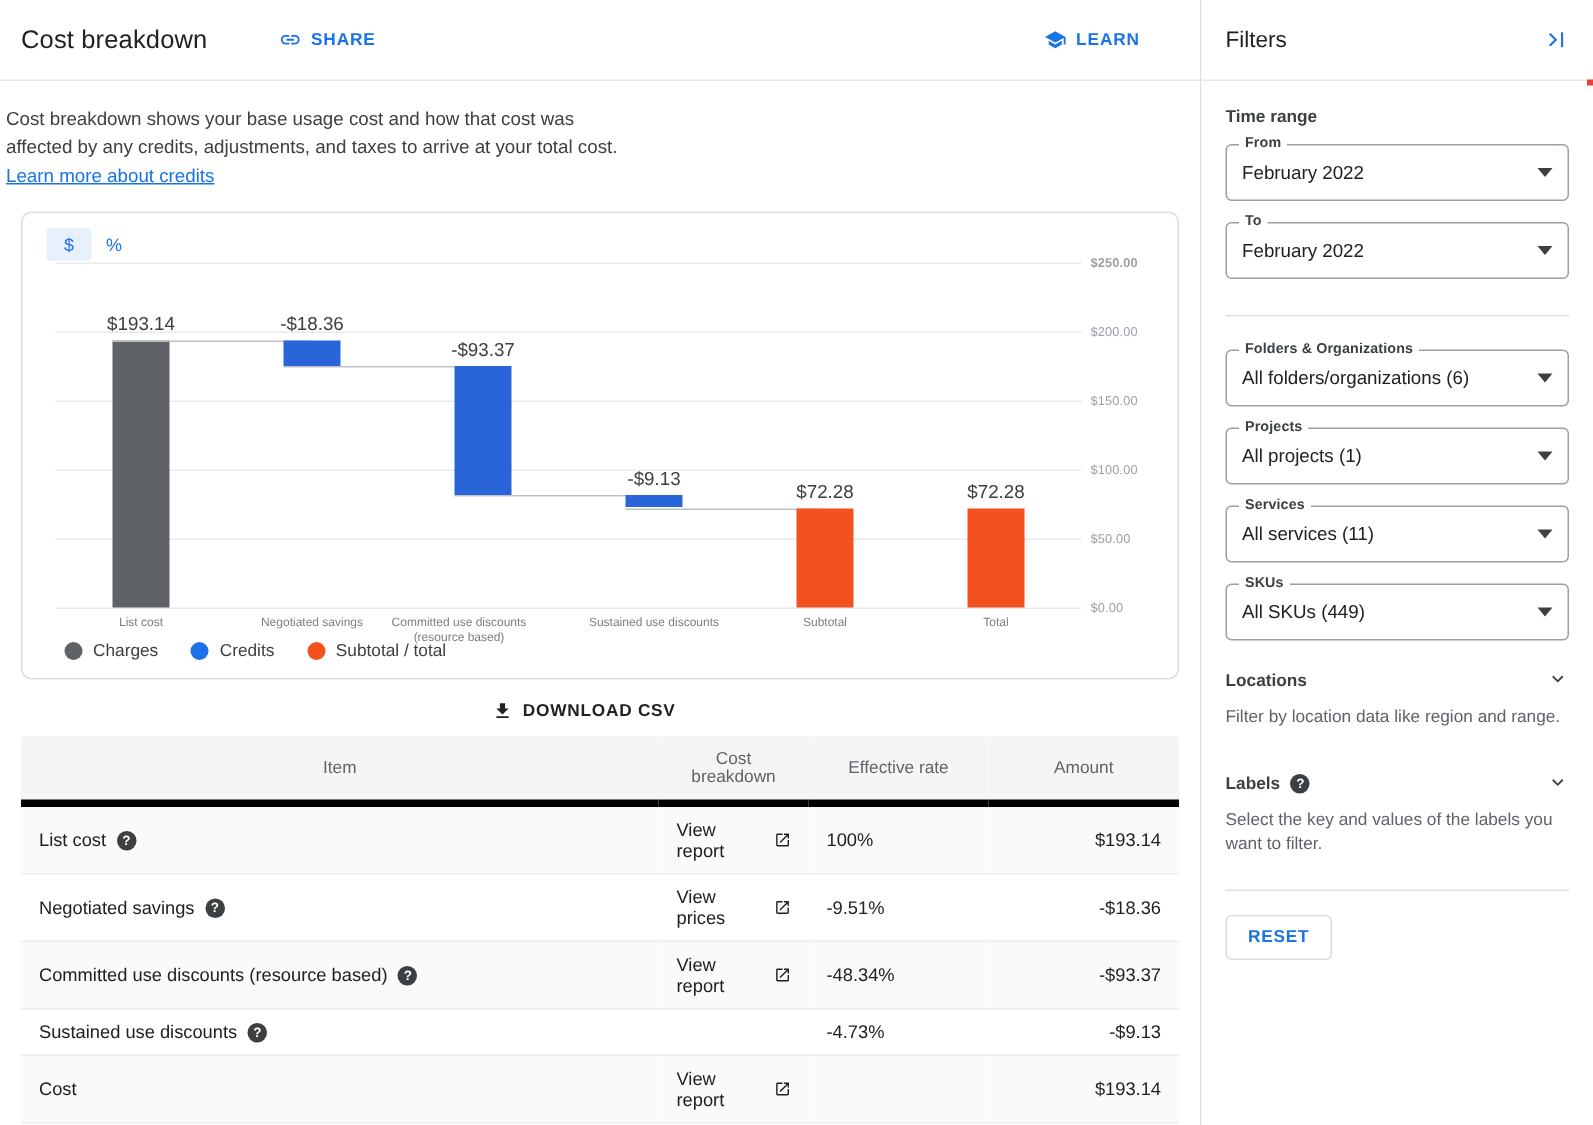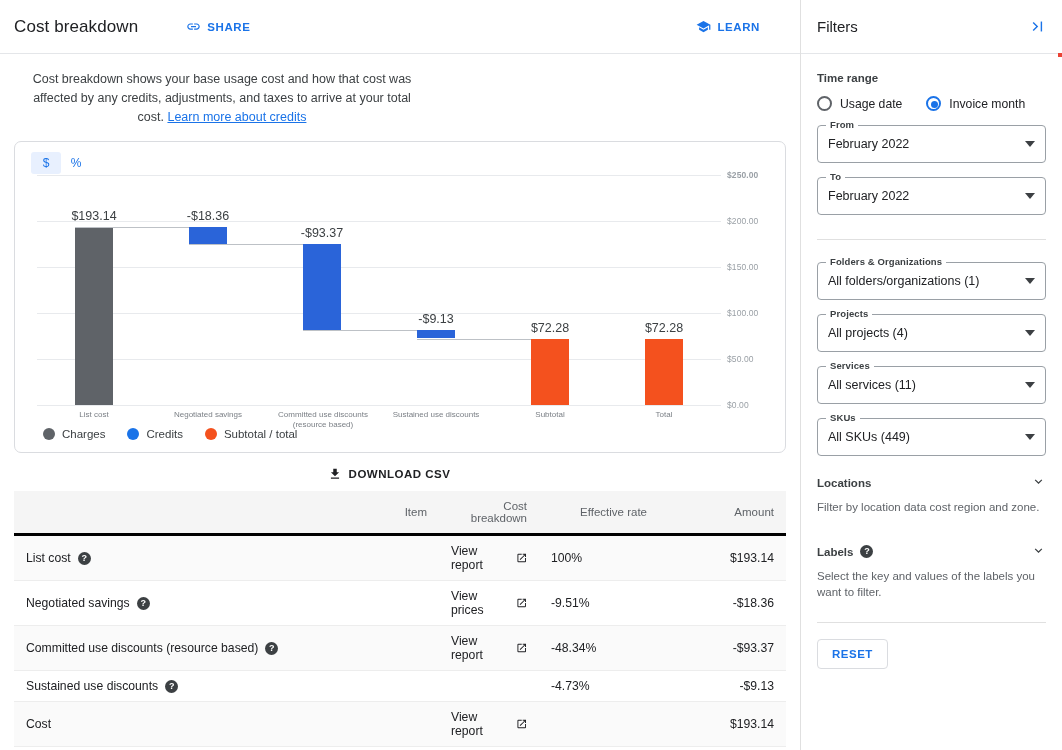--- a/index.html
+++ b/index.html
@@ -27,22 +27,22 @@
     cursor: pointer; padding: 5px 6px; border-radius: 4px;
   }
   .learn-btn {
     margin-left: auto; display: flex; align-items: center; gap: 6px;
     color: #1a73e8; font-size: 11.5px; font-weight: 600; letter-spacing: .6px;
     cursor: pointer; padding: 5px 8px; border-radius: 4px; margin-right: 18px;
   }
   .icon-sq { display:inline-flex; align-items:center; justify-content:center; }
 
   .intro {
-    padding: 16px 14px 0 28px; font-size: 12.5px; line-height: 19px;
-    color: #3c4043; max-width: 430px; text-align: center;
+    padding: 16px 14px 0 4px; font-size: 12.5px; line-height: 19px;
+    color: #3c4043; max-width: 430px;
   }
   .intro a { color: #1a73e8; text-decoration: underline; cursor: pointer; }
 
   
   .chart-card {
     margin: 14px 14px 0 14px; width: 772px; height: 312px;
     border: 1px solid #dadce0; border-radius: 7px; background:#fff;
     position: relative;
   }
   .unit-toggle { position:absolute; left: 16px; top: 10px; display:flex; }
@@ -74,21 +74,21 @@
 
   
   .csv-row { display:flex; justify-content:center; padding: 14px 22px 10px 0; }
   .csv-btn {
     display:flex; align-items:center; gap:7px; font-size: 11.5px; font-weight:600;
     letter-spacing:.5px; color:#202124; cursor:pointer;
   }
   table.cost { width: 772px; margin: 0 14px; border-collapse: collapse; font-size: 12.2px; }
   table.cost th {
     background: #f5f5f5; color:#5f6368; font-weight: 400; font-size: 11.5px;
-    text-align: right; padding: 9px 12px; border-bottom: 3px solid #000000;
+    text-align: center; padding: 9px 12px; border-bottom: 5px solid #000000;
   }
   table.cost td {
     padding: 8px 12px; border-bottom: 1px solid #ededed; color:#202124;
     background:#fafafa; height: 25px;
   }
   table.cost tr.alt td { background:#fff; }
   th.num, td.num { text-align: right; }
   .help-icon {
     display:inline-flex; align-items:center; justify-content:center;
     width: 13px; height: 13px; border-radius:50%; background:#3c4043; color:#fff;
@@ -193,21 +193,21 @@
           <div class="bar" style="left: 60px; top: 85.3112px; width: 38px; height: 177.689px; background: rgb(95, 99, 104);"></div>
           <div class="bar-label" style="left: 79px; top: 67.3112px;">$193.14</div>
           <div class="xlabel" style="left: 79px; top: 268px; width: 108px;">List cost</div>
           <div class="connector" style="left: 60px; width: 131px; top: 85.3112px;"></div>
           <div class="bar" style="left: 174px; top: 85.3112px; width: 38px; height: 16.8912px; background: rgb(42, 100, 217);"></div>
           <div class="bar-label" style="left: 193px; top: 67.3112px;">-$18.36</div>
           <div class="xlabel" style="left: 193px; top: 268px; width: 108px;">Negotiated savings</div>
           <div class="connector" style="left: 174px; width: 131px; top: 102.202px;"></div>
           <div class="bar" style="left: 288px; top: 102.202px; width: 38px; height: 85.9004px; background: rgb(42, 100, 217);"></div>
           <div class="bar-label" style="left: 307px; top: 84.2024px;">-$93.37</div>
-          <div class="xlabel" style="left: 308px; top: 268px; width: 108px;">Committed use discounts
+          <div class="xlabel" style="left: 291px; top: 268px; width: 108px;">Committed use discounts
 (resource based)</div>
           <div class="connector" style="left: 288px; width: 131px; top: 188.103px;"></div>
           <div class="bar" style="left: 402px; top: 188.103px; width: 38px; height: 8.3996px; background: rgb(42, 100, 217);"></div>
           <div class="bar-label" style="left: 421px; top: 170.103px;">-$9.13</div>
           <div class="xlabel" style="left: 421px; top: 268px; width: 108px;">Sustained use discounts</div>
           <div class="connector" style="left: 402px; width: 131px; top: 196.502px;"></div>
           <div class="bar" style="left: 516px; top: 196.502px; width: 38px; height: 66.4976px; background: rgb(244, 81, 30);"></div>
           <div class="bar-label" style="left: 535px; top: 178.502px;">$72.28</div>
           <div class="xlabel" style="left: 535px; top: 268px; width: 108px;">Subtotal</div>
           <div class="bar" style="left: 630px; top: 196.502px; width: 38px; height: 66.4976px; background: rgb(244, 81, 30);"></div>
@@ -321,50 +321,40 @@
       <div class="collapse-icon">
         <svg width="17" height="17" viewBox="0 0 24 24" fill="#1a73e8">
           <path d="M6.6 5.6L5.2 7l5 5-5 5 1.4 1.4 6.4-6.4z"></path>
             <rect x="16.5" y="5" width="2" height="14"></rect>
         </svg>
       </div>
     </div>
 
     <div class="filters-body">
       <div class="sec-label">Time range</div>
-      <div class="radio-row" id="radios">
-          <div style="display: flex; align-items: center; gap: 8px; margin-right: 16px;">
-            <span class="radio"></span>
-            <span class="radio-lbl">Usage date</span>
-          </div>
-          <div style="display: flex; align-items: center; gap: 8px; margin-right: 16px;">
-            <span class="radio on"></span>
-            <span class="radio-lbl">Invoice month</span>
-          </div>
-        </div>
       <div id="fields">
           <div class="field">
             <span class="flabel">From</span>
             <span class="fvalue">February 2022</span>
             <span class="caret"></span>
           </div>
           <div class="field" style="margin-bottom: 24px;">
             <span class="flabel">To</span>
             <span class="fvalue">February 2022</span>
             <span class="caret"></span>
           </div>
           <div class="divider" style="margin: 0px 0px 22px;"></div>
           <div class="field">
             <span class="flabel">Folders &amp; Organizations</span>
-            <span class="fvalue">All folders/organizations (1)</span>
+            <span class="fvalue">All folders/organizations (6)</span>
             <span class="caret"></span>
           </div>
           <div class="field">
             <span class="flabel">Projects</span>
-            <span class="fvalue">All projects (4)</span>
+            <span class="fvalue">All projects (1)</span>
             <span class="caret"></span>
           </div>
           <div class="field">
             <span class="flabel">Services</span>
             <span class="fvalue">All services (11)</span>
             <span class="caret"></span>
           </div>
           <div class="field">
             <span class="flabel">SKUs</span>
             <span class="fvalue">All SKUs (449)</span>
@@ -372,21 +362,21 @@
           </div>
         </div>
       <div id="sections" style="margin-top: 18px;">
           <div class="collapse-sec" style="margin-bottom: 28px;">
             <div class="collapse-head">
               <span class="ttl">Locations</span>
               <span class="chev"><svg width="15" height="15" viewBox="0 0 24 24" fill="#3c4043">
                   <path d="M7.4 8.6L12 13.2l4.6-4.6L18 10l-6 6-6-6z"></path>
                 </svg></span>
             </div>
-            <div class="collapse-desc">Filter by location data cost region and zone.</div>
+            <div class="collapse-desc">Filter by location data like region and range.</div>
           </div>
           <div class="collapse-sec" style="margin-bottom: 22px;">
             <div class="collapse-head">
               <span class="ttl">Labels</span>
               <span class="help-icon">?</span>
               <span class="chev"><svg width="15" height="15" viewBox="0 0 24 24" fill="#3c4043">
                   <path d="M7.4 8.6L12 13.2l4.6-4.6L18 10l-6 6-6-6z"></path>
                 </svg></span>
             </div>
             <div class="collapse-desc">Select the key and values of the labels you want to filter.</div>

